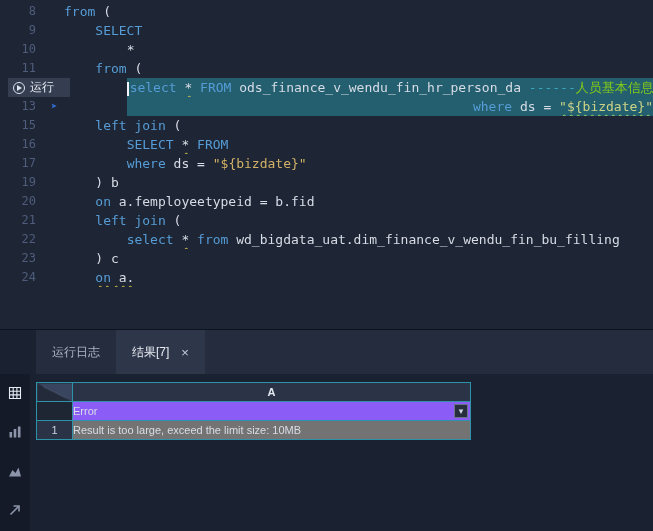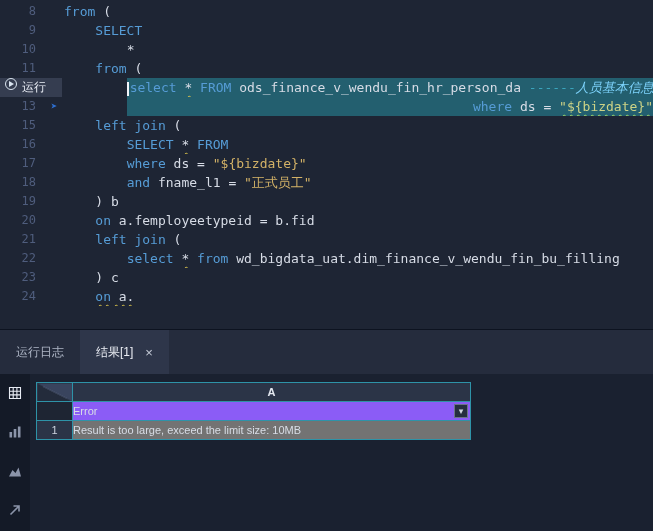--- a/index.html
+++ b/index.html
@@ -12,42 +12,42 @@
   .code-line { display:flex; height:19px; white-space:pre; align-items:center; }
   .line-num { flex:0 0 44px; width:44px; text-align:right; padding-right:8px;
               color:#4f5d7d; font-size:12px; }
   .gutter-slot { flex:0 0 20px; width:20px; height:19px; display:flex; align-items:center; justify-content:center; }
   .code-text { flex:1; display:flex; color:#d7dce6; overflow:hidden; white-space:pre;text-align:right; }
   .sel { flex:1; background:#235f6f; white-space:pre; }
   .seg-kw { color:#569cd6; }
   .seg-pl { color:#d7dce6; }
   .seg-str { color:#d3b267; }
   .seg-str2 { color:#cdd386; }
-  .seg-cmt { color:#7dd3fc;font-style:italic; }
+  .seg-cmt { color:#84cc16; }
   .seg-dash { color:#3aa4bc; }
   .sq-y { text-decoration:underline wavy #d8c24a 1px; text-underline-offset:3px; text-decoration-skip-ink:none; }
   .sq-g { text-decoration:underline wavy #9fd86a 1px; text-underline-offset:3px; text-decoration-skip-ink:none; }
   .caret { display:inline-block; width:2px; height:14px; background:#f2f5fa; vertical-align:middle; margin-right:1px; }
 
   .qf { width:15px; height:15px; background:#2e6fd0; border-radius:3px;
         display:flex; align-items:center; justify-content:center; cursor:pointer; }
   .qf::after { content:""; width:6px; height:6px; border:1.5px solid #fff; border-radius:50%; }
   .ga { color:#2e6fd0; font-size:11px; line-height:1; cursor:pointer; }
 
-  .run-btn { position:absolute; left:0; top:78px; height:19px; width:62px; background:#353d50;
-             display:flex; align-items:flex-start; gap:5px; padding-left:5px; cursor:pointer; z-index:5;
+  .run-btn { position:absolute; left:8px; top:78px; height:19px; width:62px; background:#353d50;
+             display:flex; align-items:center; gap:5px; padding-left:5px; cursor:pointer; z-index:5;
              color:#e9edf5; font-family:"Liberation Sans", sans-serif; font-size:12px; }
   .run-icn { width:12px; height:12px; border:1px solid #d9e4ef; border-radius:50%;
              display:flex; align-items:center; justify-content:center; }
   .run-icn::after { content:""; width:0; height:0; border-left:5px solid #d9e4ef;
                     border-top:3px solid transparent; border-bottom:3px solid transparent; margin-left:1px; }
 
   
   .panel { height:202px; border-top:1px solid #0d1320; background:#1a2130; }
-  .tabbar { height:44px; background:#252c3d; display:flex; align-items:stretch; }
+  .tabbar { height:44px; background:#252c3d; display:flex; align-items:stretch;margin-left:36px; }
   .panel-tab { display:flex; align-items:center; padding:0 16px; gap:12px;
                color:#aeb6c6; font-size:12px; cursor:pointer; }
   .panel-tab.active { background:#2e364a; color:#e9ecf3; }
   .tab-close { color:#c6ccd8; font-size:13px; cursor:pointer; }
 
   .panel-body { display:flex; height:157px; }
   .toolcol { flex:0 0 30px; width:30px; background:#141a27; display:flex; flex-direction:column;
              align-items:center; padding-top:8px; gap:17px; }
   .tool-btn { width:22px; height:22px; display:flex; align-items:center; justify-content:center; cursor:pointer; }
   .result-area { flex:1; padding:8px 0 0 6px; background:#1a2130; overflow:hidden; }
@@ -75,37 +75,36 @@
   <div>
       <div class="code-line"><div class="line-num">8</div><div class="gutter-slot"></div><div class="code-text"><span class="seg-pl"></span><span class="seg-kw">from</span><span class="seg-pl"> (</span></div></div>
       <div class="code-line"><div class="line-num">9</div><div class="gutter-slot"></div><div class="code-text"><span class="seg-pl">    </span><span class="seg-kw">SELECT</span></div></div>
       <div class="code-line"><div class="line-num">10</div><div class="gutter-slot"></div><div class="code-text"><span class="seg-pl">        </span><span class="seg-pl">*</span></div></div>
       <div class="code-line"><div class="line-num">11</div><div class="gutter-slot"></div><div class="code-text"><span class="seg-pl">    </span><span class="seg-kw">from</span><span class="seg-pl"> (</span></div></div>
       <div class="code-line"><div class="line-num">12</div><div class="gutter-slot"><span class="qf"></span></div><div class="code-text"><span class="seg-pl">        </span><span class="sel"><span class="caret"></span><span class="seg-kw">select</span><span class="seg-pl"> </span><span class="seg-pl sq-y">*</span><span class="seg-pl"> </span><span class="seg-kw">FROM</span><span class="seg-pl"> ods_finance_v_wendu_fin_hr_person_da </span><span class="seg-dash">------</span><span class="seg-cmt">人员基本信息</span></span></div></div>
       <div class="code-line"><div class="line-num">13</div><div class="gutter-slot"><span class="ga">➤</span></div><div class="code-text"><span class="seg-pl">        </span><span class="sel"><span class="seg-kw">where</span><span class="seg-pl"> ds </span><span class="seg-pl">= </span><span class="seg-str2 sq-g">"${bizdate}"</span></span></div></div>
       <div class="code-line"><div class="line-num">15</div><div class="gutter-slot"></div><div class="code-text"><span class="seg-pl">    </span><span class="seg-kw">left join</span><span class="seg-pl"> (</span></div></div>
       <div class="code-line"><div class="line-num">16</div><div class="gutter-slot"></div><div class="code-text"><span class="seg-pl">        </span><span class="seg-kw">SELECT</span><span class="seg-pl"> </span><span class="seg-pl sq-y">*</span><span class="seg-pl"> </span><span class="seg-kw">FROM</span></div></div>
       <div class="code-line"><div class="line-num">17</div><div class="gutter-slot"></div><div class="code-text"><span class="seg-pl">        </span><span class="seg-kw">where</span><span class="seg-pl"> ds = </span><span class="seg-str">"${bizdate}"</span></div></div>
-      <div class="code-line"><div class="line-num">18</div><div class="gutter-slot"></div><div class="code-text"><span class="seg-pl">        </span><span class="seg-kw">and</span><span class="seg-pl"> fname_l1 = </span><span class="seg-str">"正式员工"</span></div></div>
       <div class="code-line"><div class="line-num">19</div><div class="gutter-slot"></div><div class="code-text"><span class="seg-pl">    </span><span class="seg-pl">) b</span></div></div>
       <div class="code-line"><div class="line-num">20</div><div class="gutter-slot"></div><div class="code-text"><span class="seg-pl">    </span><span class="seg-kw">on</span><span class="seg-pl"> a.femployeetypeid = b.fid</span></div></div>
       <div class="code-line"><div class="line-num">21</div><div class="gutter-slot"></div><div class="code-text"><span class="seg-pl">    </span><span class="seg-kw">left join</span><span class="seg-pl"> (</span></div></div>
       <div class="code-line"><div class="line-num">22</div><div class="gutter-slot"></div><div class="code-text"><span class="seg-pl">        </span><span class="seg-kw">select</span><span class="seg-pl"> </span><span class="seg-pl sq-y">*</span><span class="seg-pl"> </span><span class="seg-kw">from</span><span class="seg-pl"> wd_bigdata_uat.dim_finance_v_wendu_fin_bu_filling</span></div></div>
       <div class="code-line"><div class="line-num">23</div><div class="gutter-slot"></div><div class="code-text"><span class="seg-pl">    </span><span class="seg-pl">) c</span></div></div>
       <div class="code-line"><div class="line-num">24</div><div class="gutter-slot"></div><div class="code-text"><span class="seg-pl">    </span><span class="seg-kw sq-y">on</span><span class="seg-pl sq-y"> a.</span></div></div>
     </div>
 </div>
 
 <div class="panel">
   <div class="tabbar">
       <div class="panel-tab">
         <span>运行日志</span>
       </div>
       <div class="panel-tab active">
-        <span>结果[1]</span>
+        <span>结果[7]</span>
         <span class="tab-close">×</span>
       </div>
     </div>
   <div class="panel-body">
     <div class="toolcol">
       <span class="tool-btn">
         <svg width="14" height="14" viewBox="0 0 14 14">
           <path d="M1.5 1.5h11v11h-11z M1.5 5.2h11 M1.5 8.9h11 M5.2 1.5v11 M8.9 1.5v11" stroke="#e8ecf4" stroke-width="1.1" fill="none"></path>
         </svg>
       </span>

